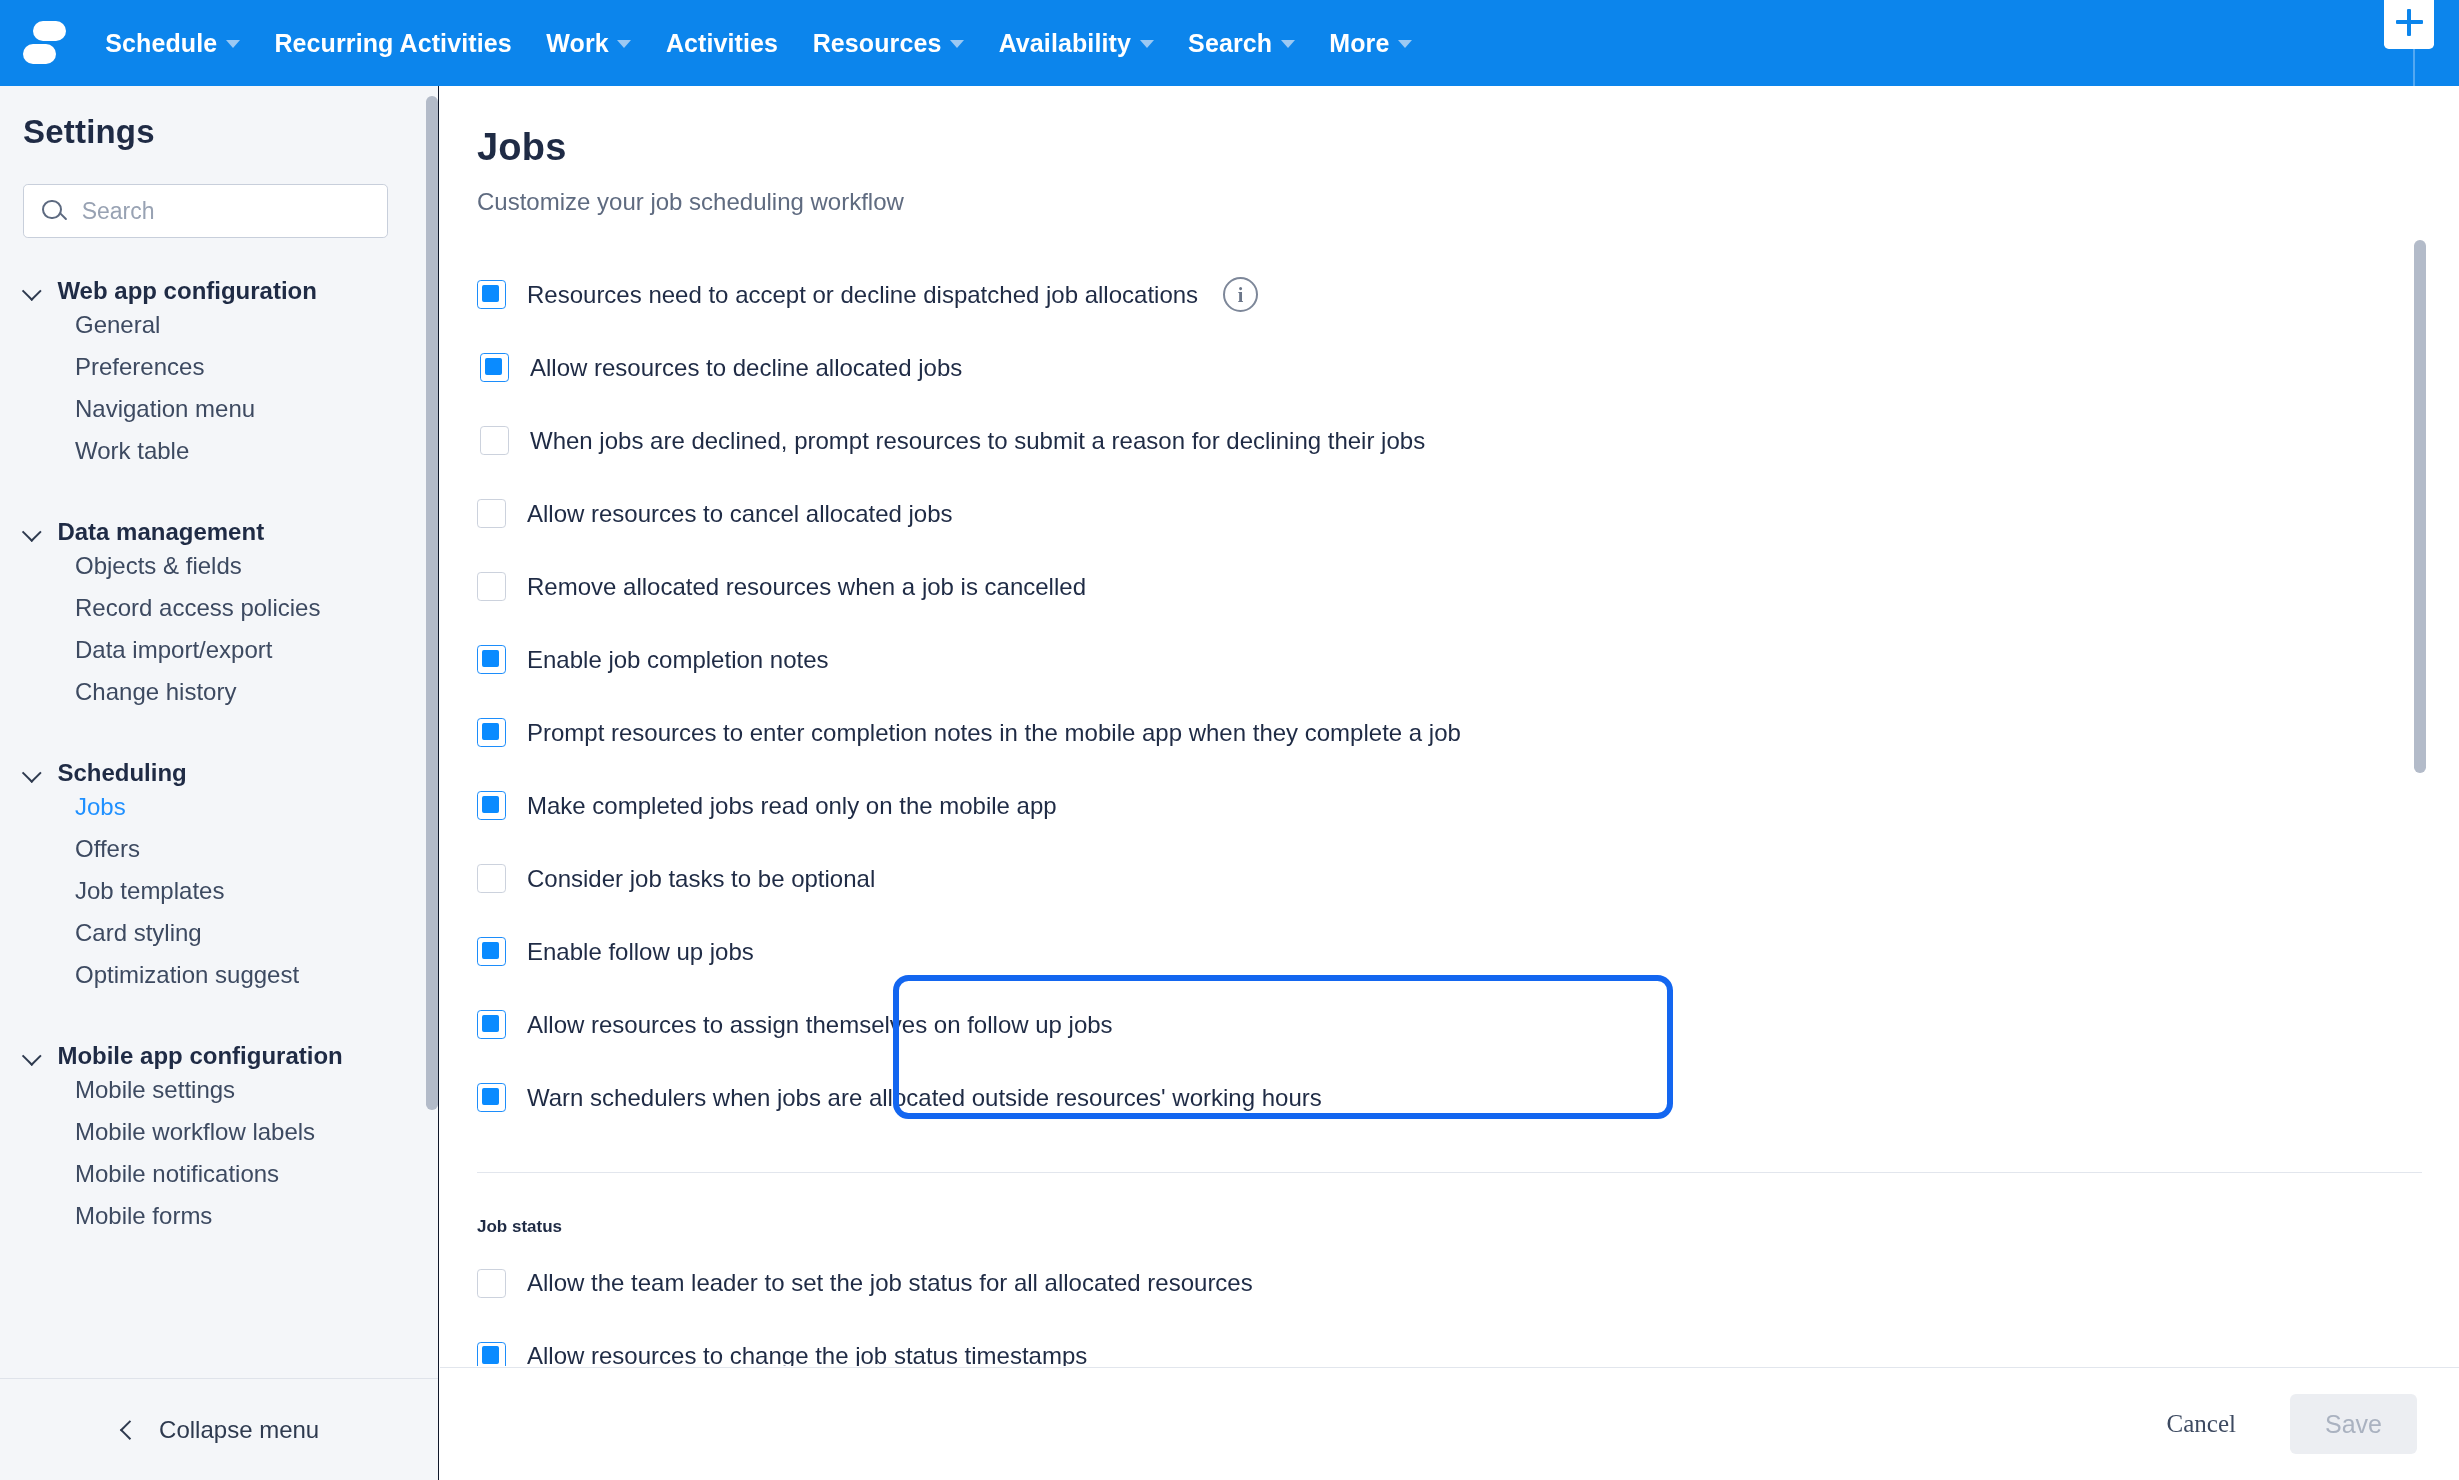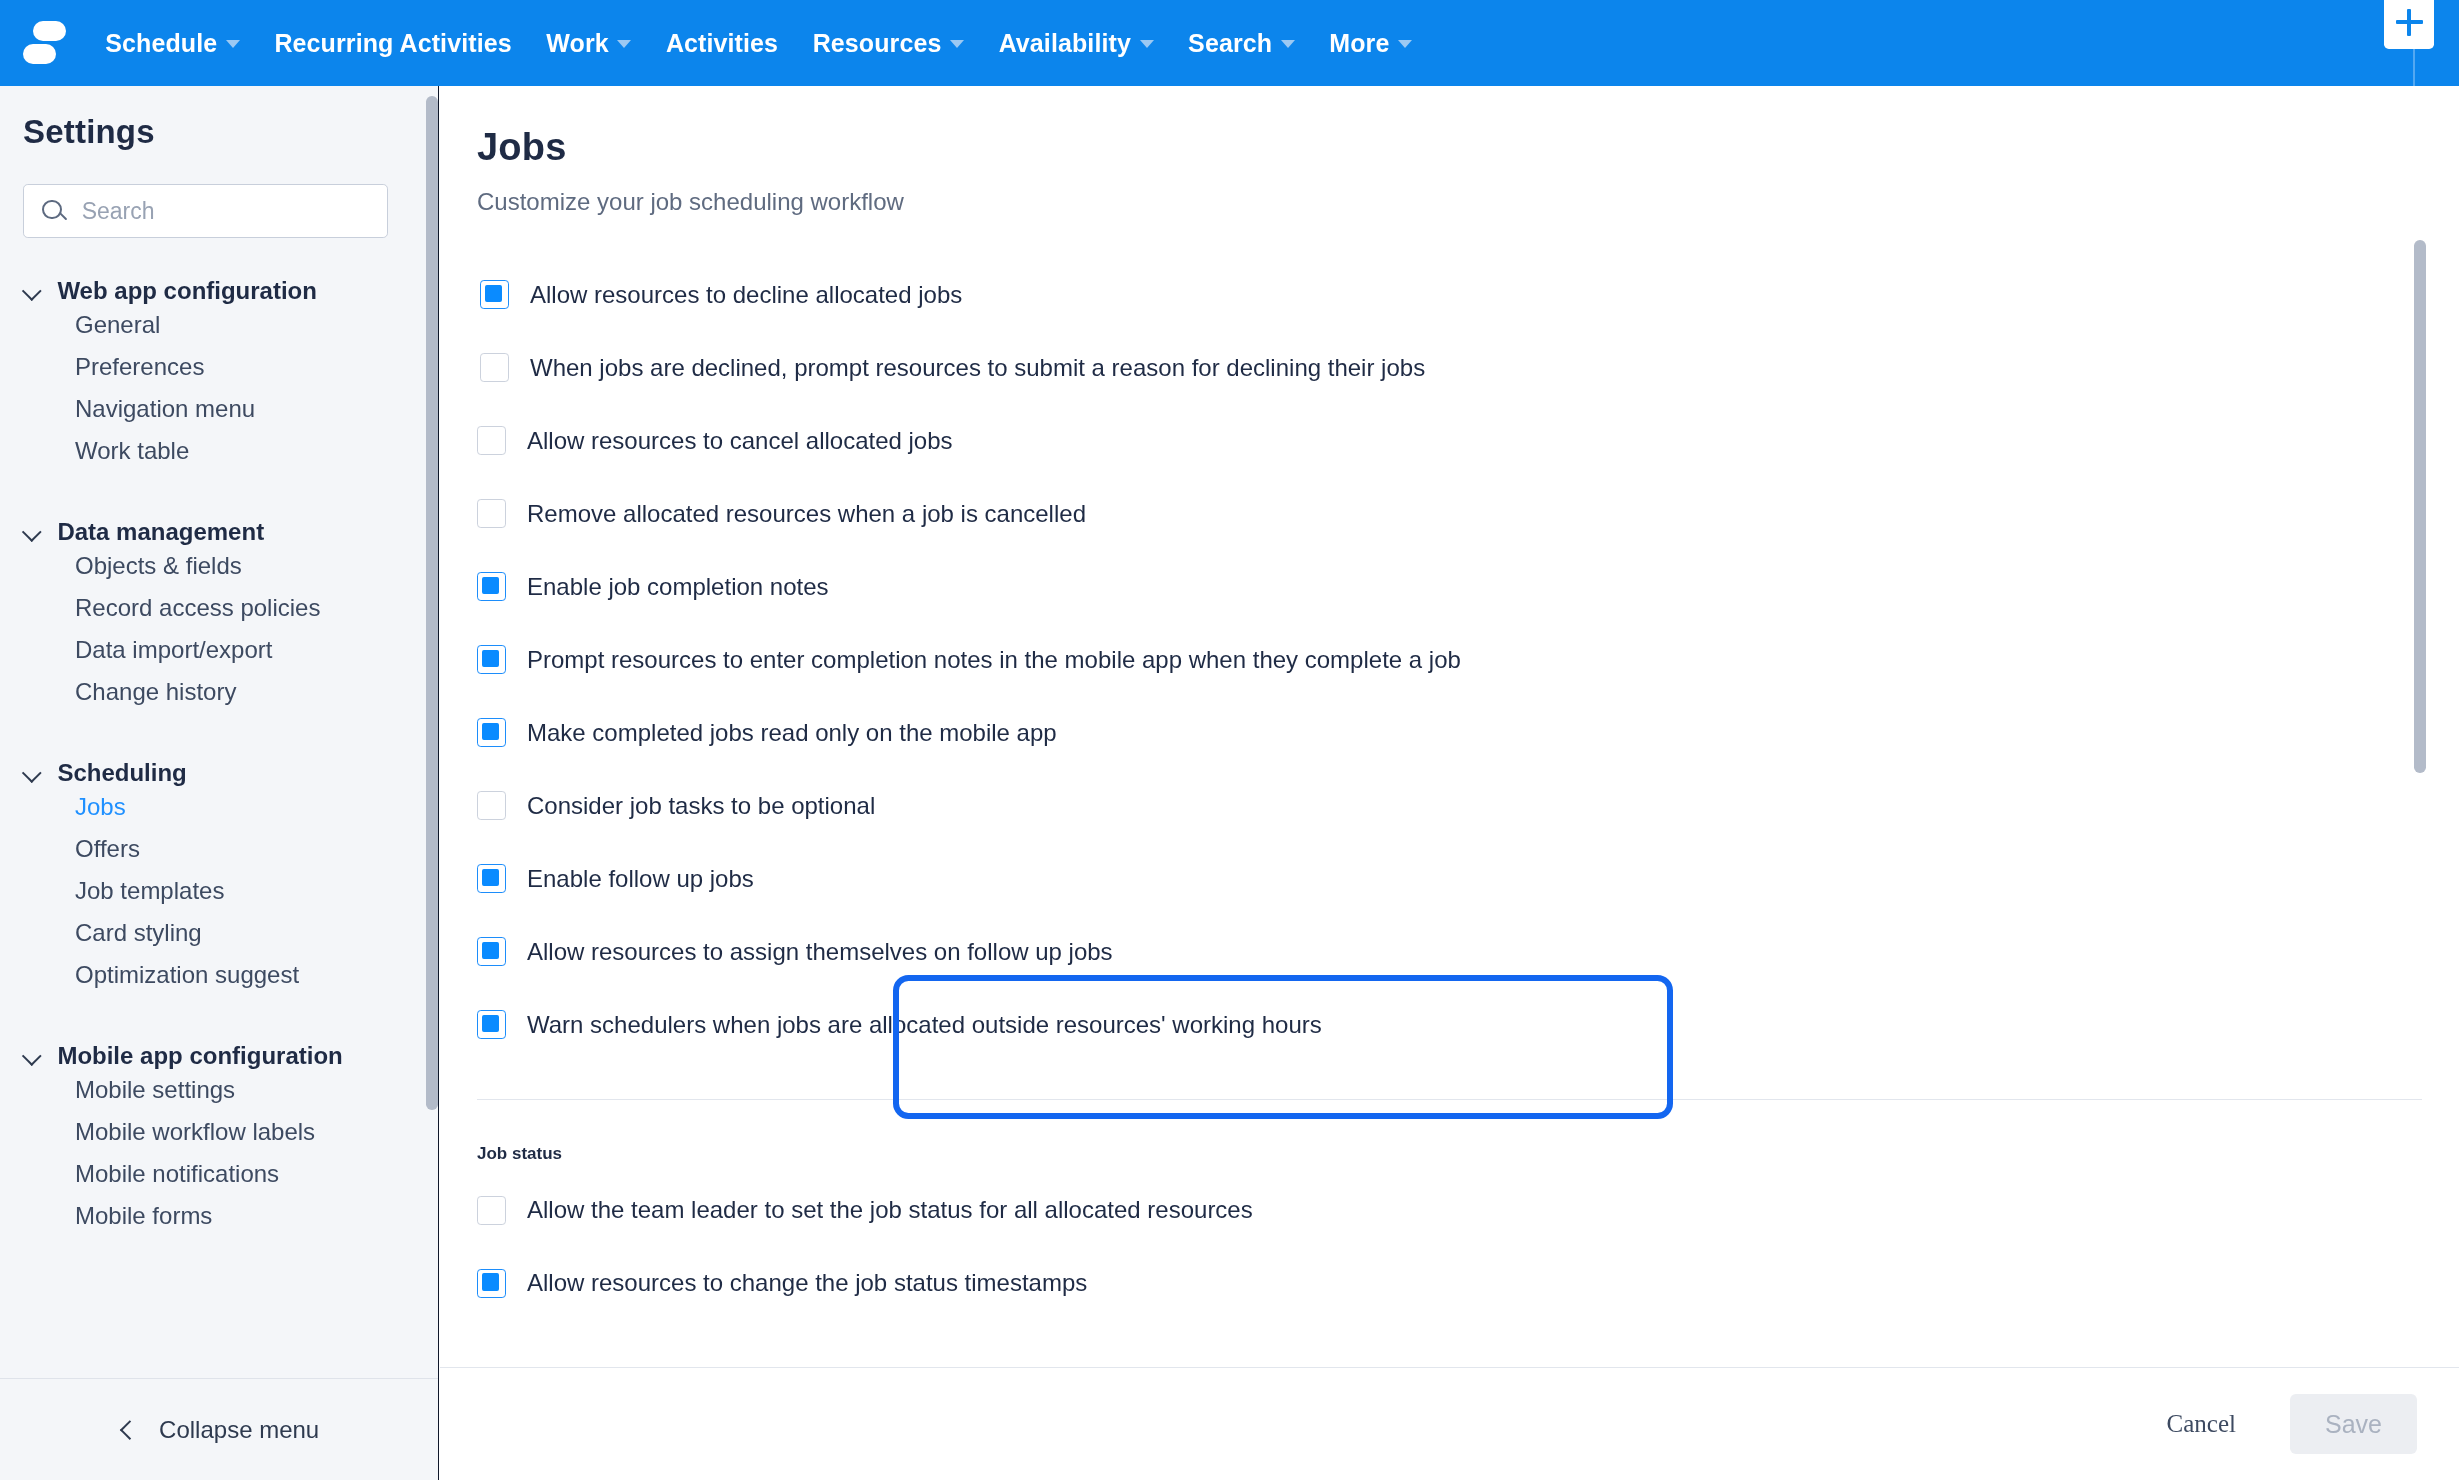--- a/index.html
+++ b/index.html
@@ -324,20 +324,27 @@
   </div>
 
   <div class="main">
     <div class="main-scroll">
 
       <div class="page-title">Jobs</div>
       <div class="page-sub">Customize your job scheduling workflow</div>
 
       <div class="opt-list">
 
+        <div class="opt-row">
+          <span class="cb on"></span>
+          <span class="opt-label">Resources need to accept or decline dispatched job allocations</span>
+          <span class="info-ico">
+              <span>i</span>
+            </span>
+        </div>
 
         <div class="opt-row indent">
           <span class="cb on"></span>
           <span class="opt-label">Allow resources to decline allocated jobs</span>
         </div>
 
         <div class="opt-row indent">
           <span class="cb"></span>
           <span class="opt-label">When jobs are declined, prompt resources to submit a reason for declining their jobs</span>
         </div>

